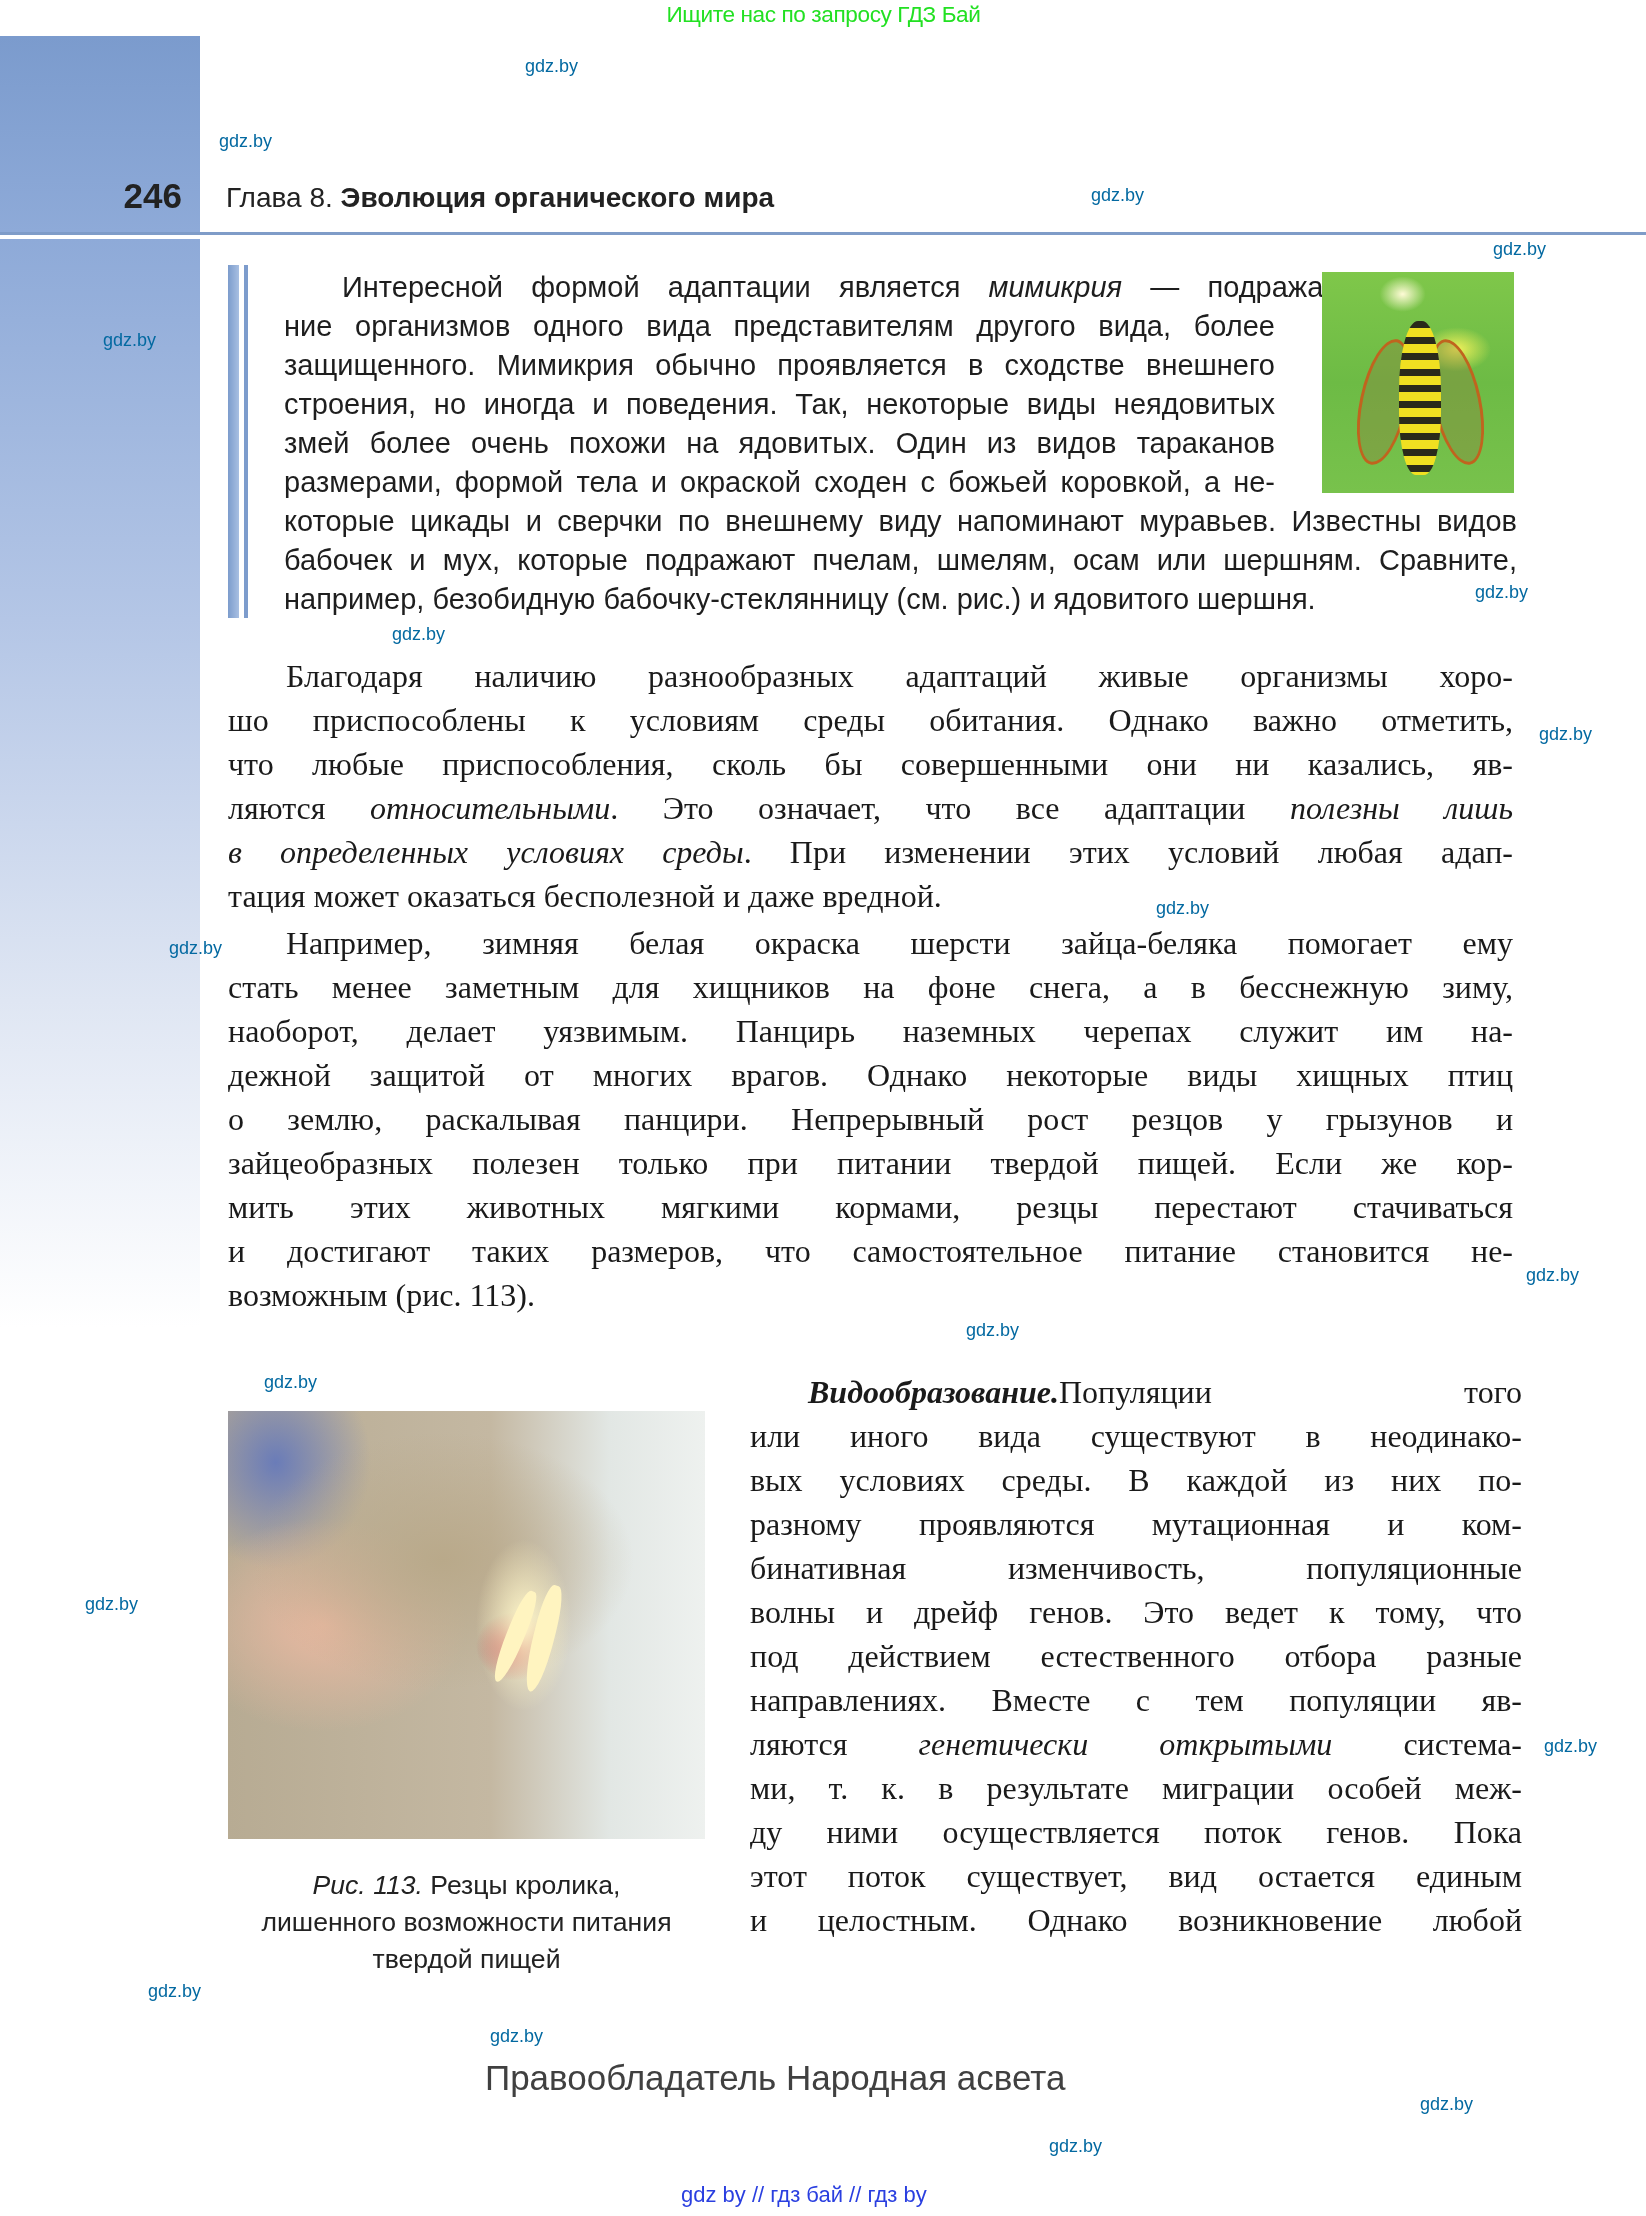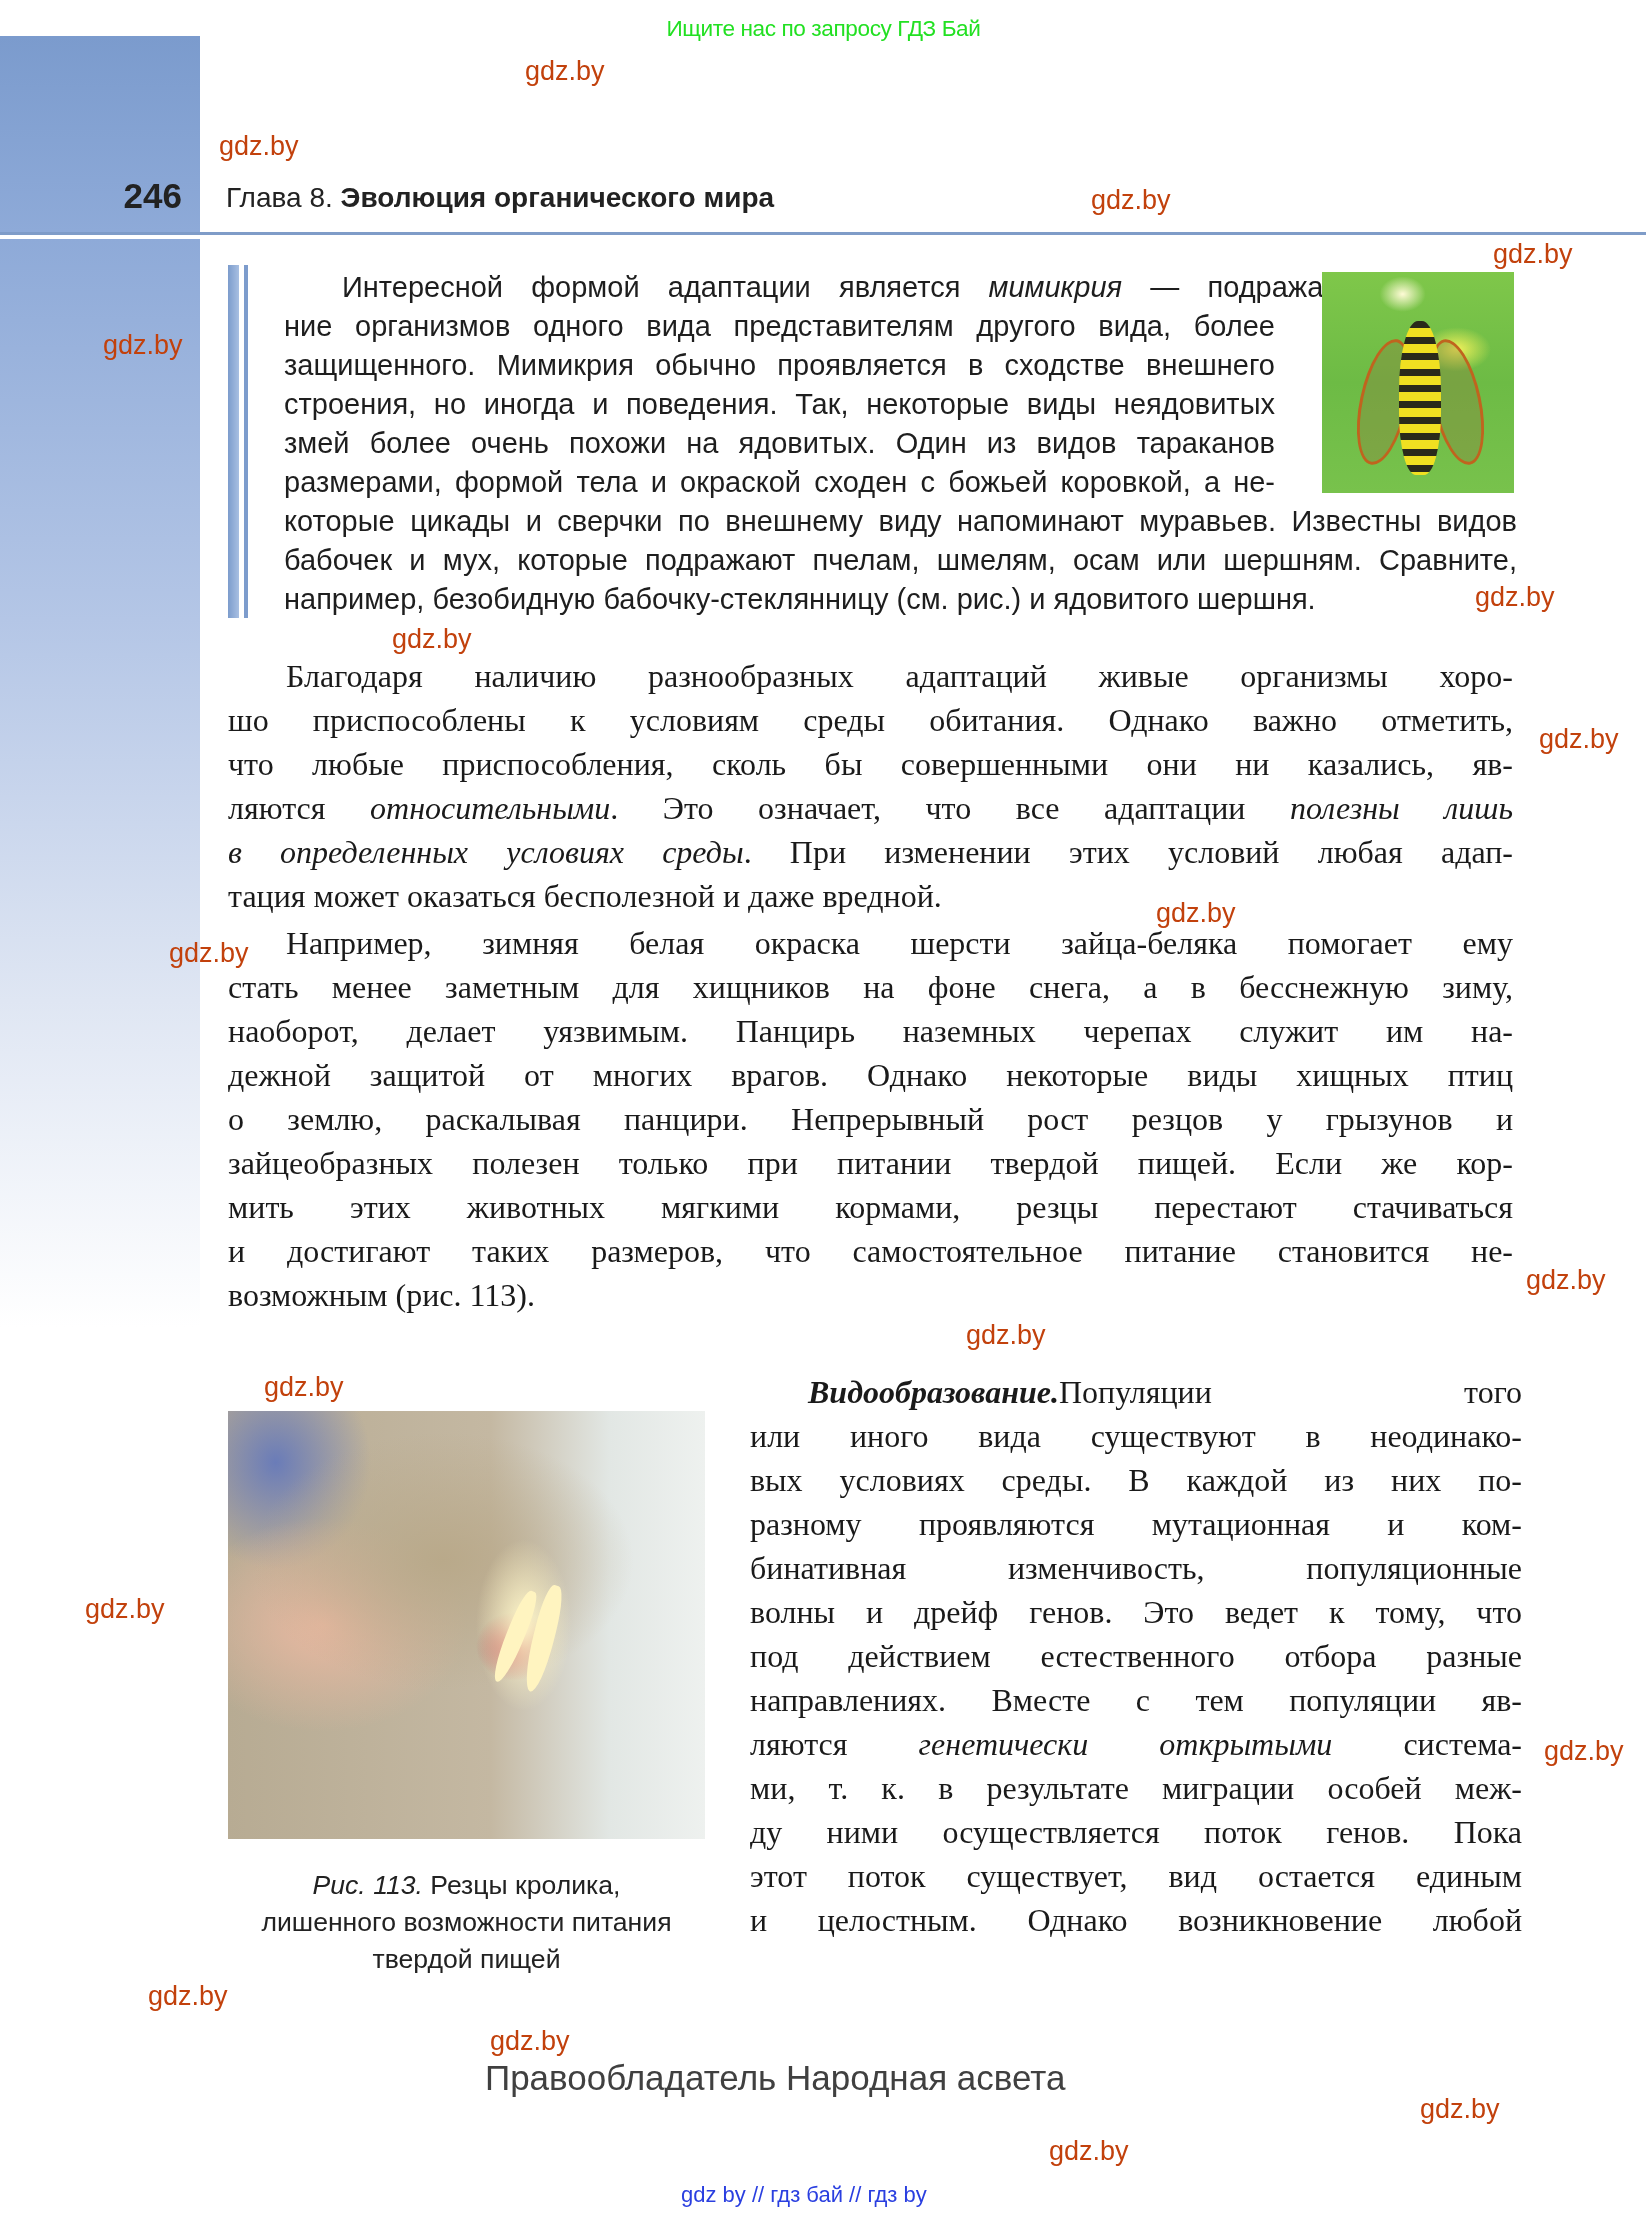--- a/index.html
+++ b/index.html
@@ -13,26 +13,26 @@
     left:0; top:36px; width:200px; height:196px;
     background:linear-gradient(180deg,#7b9bcd 0%,#8eaad8 100%);
   }
   .sidebar-main {
     left:0; top:239px; width:200px; height:1088px;
     background:linear-gradient(180deg,#8eaad8 0%,#b4c6e6 35%,#dfe6f3 70%,#ffffff 100%);
   }
   .header-rule { left:0; top:232px; width:1647px; height:3.2px; background:#7f9cc8; }
   .top-banner {
     left:0; width:1647px; top:1.6px; text-align:center;
-    color:#22e022; font-size:22.6px; letter-spacing:-0.4px;margin-top:14px;
+    color:#22e022; font-size:22.6px; letter-spacing:-0.4px;
   }
   .page-number { left:97px; width:85px; text-align:right; top:176px; font-size:35px; font-weight:bold; color:#222; }
   .chapter-header { left:226px; top:182px; font-size:28px; color:#222; white-space:nowrap; }
   .chapter-header b { font-weight:bold; }
-  .wm { font-size:27px; color:#c2410c; white-space:nowrap; }
+  .wm { font-size:18px; color:#0369a1; white-space:nowrap; }
   .box-bar-thick { left:228px; top:265px; width:10.5px; height:353px; background:linear-gradient(90deg,#7c9ccc,#a8bfe2); }
   .box-bar-thin { left:244px; top:265px; width:4px; height:353px; background:#7d9ccc; }
   .box-text {
     left:284px; top:268px; width:1233px;
     font-size:29px; line-height:39px; color:#1e1e1e;
   }
   .box-text .line { display:block; white-space:nowrap; text-align:justify; text-align-last:justify; }
   .box-text .line.last { text-align-last:left; }
   .box-text .line.narrow { width:991px; }
   .box-text .line.indent { padding-left:58px; }

